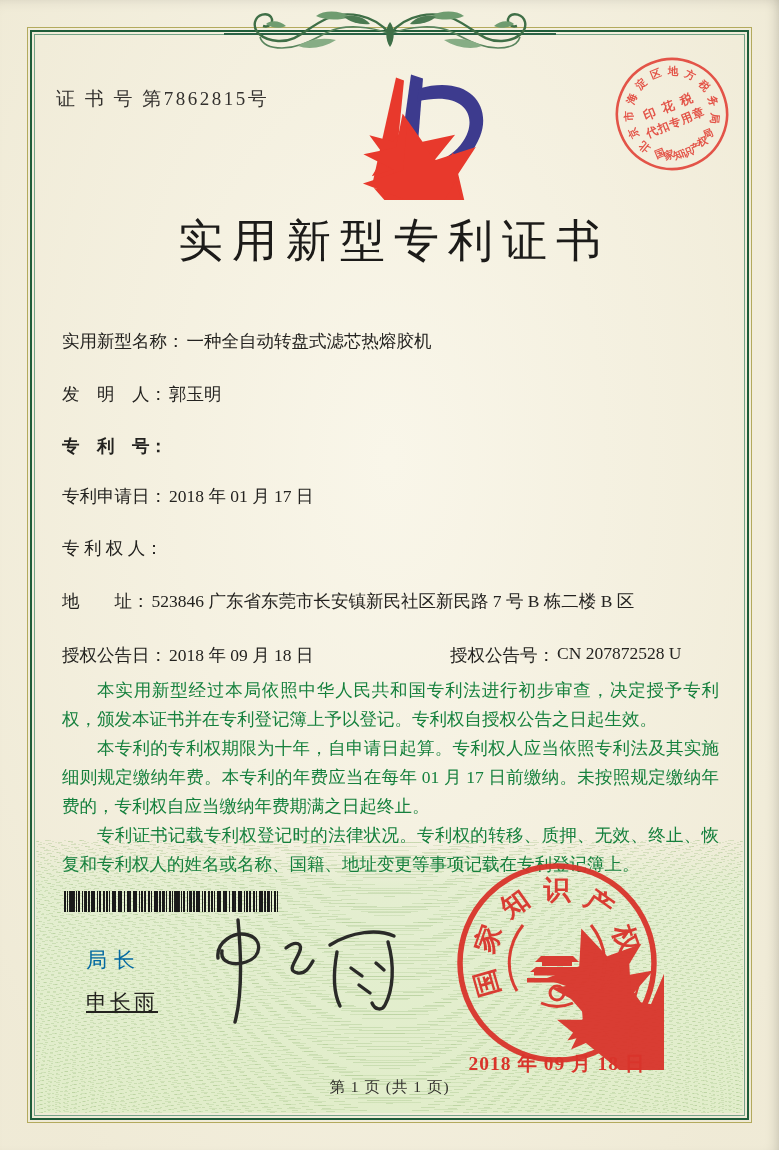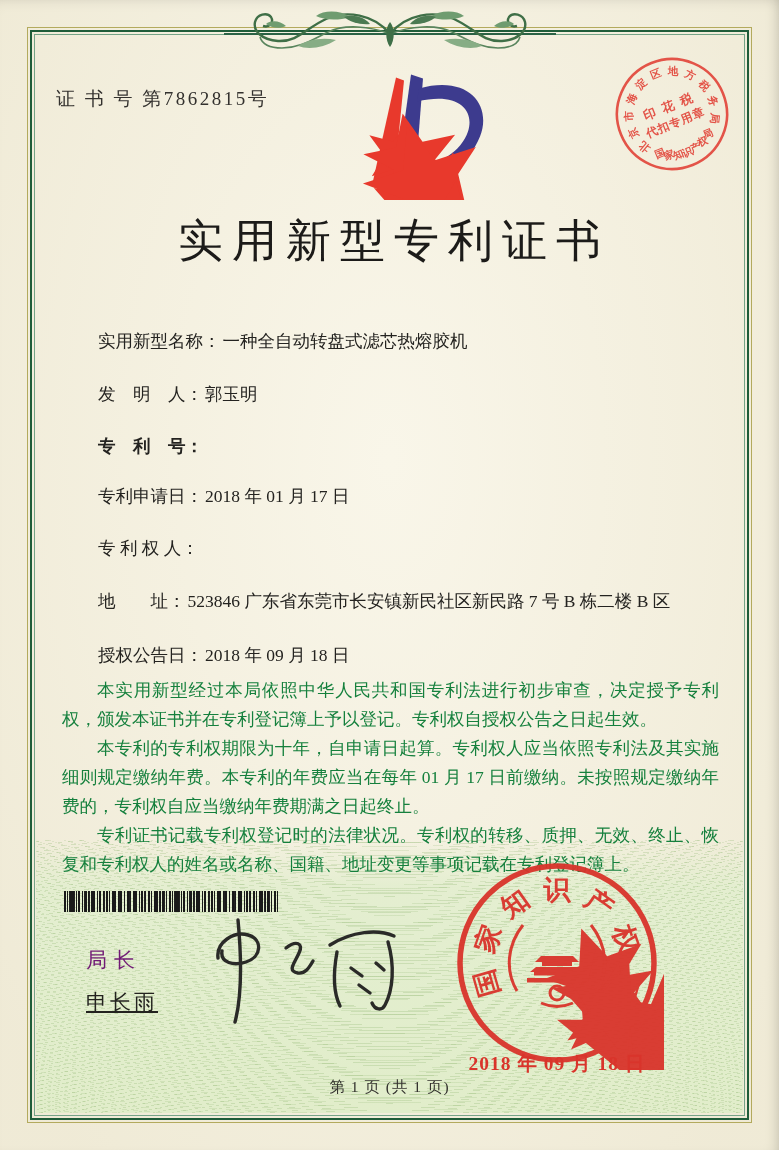--- a/index.html
+++ b/index.html
@@ -25,38 +25,38 @@
       linear-gradient(to bottom, rgba(227,238,207,0) 0, rgba(227,238,207,.92) 46px, #e3eecf 90px, #e1edca);
   }
   .layer{position:absolute;z-index:2;}
   
   .cert-no{top:86px;left:56px;font-size:19px;letter-spacing:2.5px;color:#33312e;}
   .logo{left:318px;top:70px;width:168px;height:130px;}
   .tax-stamp{left:604px;top:46px;width:136px;height:136px;transform:rotate(-22deg);opacity:.92;}
   .title{top:211px;left:0;right:0;text-align:center;font-size:45px;font-weight:normal;letter-spacing:9px;text-indent:9px;color:#1c1b19;}
   
   .row{position:absolute;left:62px;right:60px;display:flex;font-size:17.5px;color:#242320;}
-  .row .lbl{white-space:pre;flex:none;margin-left:36px;}
+  .row .lbl{white-space:pre;flex:none;}
   .row .val{margin-left:2px;}
   .r1{top:329px;}.r2{top:382px;}.r3{top:434px;font-weight:bold;}.r4{top:484px;}.r5{top:536px;}
   .r6{top:588px;line-height:27px;}
   .r6 .val{max-width:545px;}
   .r7{top:643px;}
   .grant-group{position:absolute;left:388px;top:0;display:flex;}
   
   .body-text{position:absolute;top:676px;left:62px;width:657px;font-size:17.5px;line-height:29px;text-align:justify;z-index:2;color:#15803d;}
   .body-text p{margin:0;text-indent:2em;}
   
   .barcode{left:64px;top:891px;width:214px;height:21px;
     background:
       repeating-linear-gradient(90deg,#191919 0 1px,rgba(0,0,0,0) 1px 3px),
       repeating-linear-gradient(90deg,#191919 0 2px,rgba(0,0,0,0) 2px 7px),
       repeating-linear-gradient(90deg,#222 0 1px,rgba(0,0,0,0) 1px 5px);
   }
-  .signoff-title{left:86px;top:946px;font-size:21px;letter-spacing:7px;color:#701a75;}
+  .signoff-title{left:86px;top:946px;font-size:21px;letter-spacing:7px;color:#0369a1;}
   .signoff-name{left:86px;top:988px;font-size:21px;letter-spacing:3px;color:#23221f;text-decoration:underline;}
   .signature{left:190px;top:912px;width:225px;height:125px;}
   .seal{left:450px;top:856px;width:214px;height:214px;opacity:.95;}
   .seal-date{left:443px;top:1050px;width:228px;text-align:center;font-size:19.5px;font-weight:bold;letter-spacing:1px;color:#d9342b;}
   .footer{top:1077px;left:0;right:0;text-align:center;font-size:15.5px;letter-spacing:1px;color:#33322e;}
 </style>
 </head>
 <body>
 
 <div class="vignette"></div>
@@ -153,20 +153,24 @@
 <div class="row r5">
   <span class="lbl">专 利 权 人：</span>
 </div>
 <div class="row r6">
   <span class="lbl">地　　址：</span>
   <span class="val">523846 广东省东莞市长安镇新民社区新民路 7 号 B 栋二楼 B 区</span>
 </div>
 <div class="row r7">
   <span class="lbl">授权公告日：</span>
   <span class="val">2018 年 09 月 18 日</span>
+  <span class="grant-group">
+    <span class="lbl">授权公告号：</span>
+    <span class="val">CN 207872528 U</span>
+  </span>
 </div>
 
 <div class="body-text">
   <p>本实用新型经过本局依照中华人民共和国专利法进行初步审查，决定授予专利权，颁发本证书并在专利登记簿上予以登记。专利权自授权公告之日起生效。</p>
   <p>本专利的专利权期限为十年，自申请日起算。专利权人应当依照专利法及其实施细则规定缴纳年费。本专利的年费应当在每年 01 月 17 日前缴纳。未按照规定缴纳年费的，专利权自应当缴纳年费期满之日起终止。</p>
   <p>专利证书记载专利权登记时的法律状况。专利权的转移、质押、无效、终止、恢复和专利权人的姓名或名称、国籍、地址变更等事项记载在专利登记簿上。</p>
 </div>
 
 <div class="layer barcode"></div>
 

